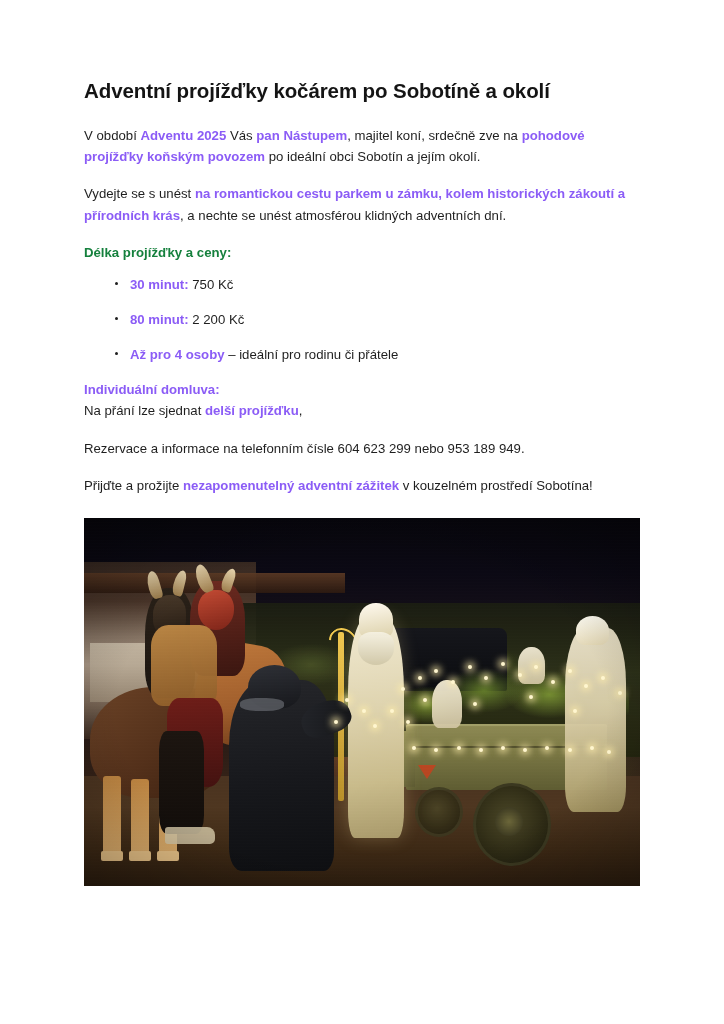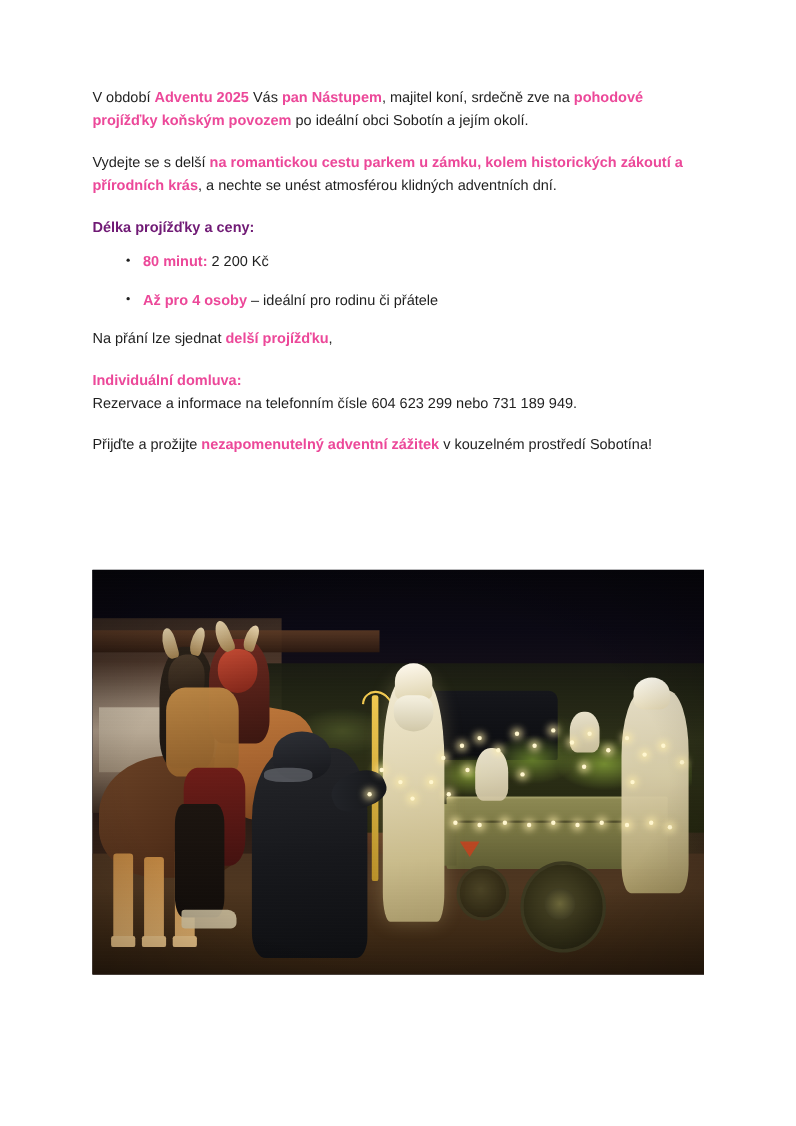--- a/index.html
+++ b/index.html
@@ -55,21 +55,21 @@
   p.para.sub {
     margin-top: 0;
     margin-bottom: 16px;
   }
 
   .lead-label {
     font-size: 13.2px;
     line-height: 1.62;
     font-weight: bold;
     margin: 0 0 10px 0;
-    color: #701a75;
+    color: #15803d;
   }
 
   ul.price-list {
     list-style: none;
     margin: 0 0 14px 0;
     padding: 0;
   }
 
   ul.price-list li {
     position: relative;
@@ -89,21 +89,21 @@
     left: 31px;
     top: 8px;
     width: 3.4px;
     height: 3.4px;
     border-radius: 50%;
     background: #1f1f1f;
   }
 
   b, strong, .b {
     font-weight: bold;
-    color: #ec4899;
+    color: #8b5cf6;
   }
 
   
   .photo-wrap {
     position: absolute;
     left: 84px;
     top: 518px;
     width: 556px;
     height: 368px;
     overflow: hidden;
@@ -473,43 +473,48 @@
     background: radial-gradient(ellipse 92% 88% at 50% 52%, transparent 48%, rgba(0,0,0,0.52) 100%);
   }
 </style>
 </head>
 <body>
 
 <div class="page">
 
   <div class="content">
 
+    <h1 class="doc-title">Adventní projížďky kočárem po Sobotíně a okolí</h1>
 
     <p class="para"><span>V období </span><b>Adventu 2025</b><span> Vás </span><b>pan Nástupem</b><span>, majitel koní, srdečně zve na </span><b>pohodové projížďky koňským povozem</b><span> po ideální obci Sobotín a jejím okolí.</span></p>
 
-    <p class="para"><span>Vydejte se s delší </span><b>na romantickou cestu parkem u zámku, kolem historických zákoutí a přírodních krás</b><span>, a nechte se unést atmosférou klidných adventních dní.</span></p>
+    <p class="para"><span>Vydejte se s unést </span><b>na romantickou cestu parkem u zámku, kolem historických zákoutí a přírodních krás</b><span>, a nechte se unést atmosférou klidných adventních dní.</span></p>
 
     <p class="lead-label">Délka projížďky a ceny:</p>
 
     <ul class="price-list">
+      <li>
+        <span class="bullet-dot"></span>
+        <b>30 minut:</b><span> 750 Kč</span>
+      </li>
       <li>
         <span class="bullet-dot"></span>
         <b>80 minut:</b><span> 2 200 Kč</span>
       </li>
       <li>
         <span class="bullet-dot"></span>
         <b>Až pro 4 osoby</b><span> – ideální pro rodinu či přátele</span>
       </li>
     </ul>
 
+    <p class="para tight"><b>Individuální domluva:</b></p>
     <p class="para sub"><span>Na přání lze sjednat </span><b>delší projížďku</b><span>,</span></p>
-    <p class="para tight"><b>Individuální domluva:</b></p>
-
-
-    <p class="para">Rezervace a informace na telefonním čísle 604 623 299 nebo 731 189 949.</p>
+
+
+    <p class="para">Rezervace a informace na telefonním čísle 604 623 299 nebo 953 189 949.</p>
 
     <p class="para"><span>Přijďte a prožijte </span><b>nezapomenutelný adventní zážitek</b><span> v kouzelném prostředí Sobotína!</span></p>
 
   </div>
 
   <div class="photo-wrap">
     <div class="photo">
       <div class="sky"></div>
       <div class="wall-left"></div>
       <div class="wall-left-window"></div>

